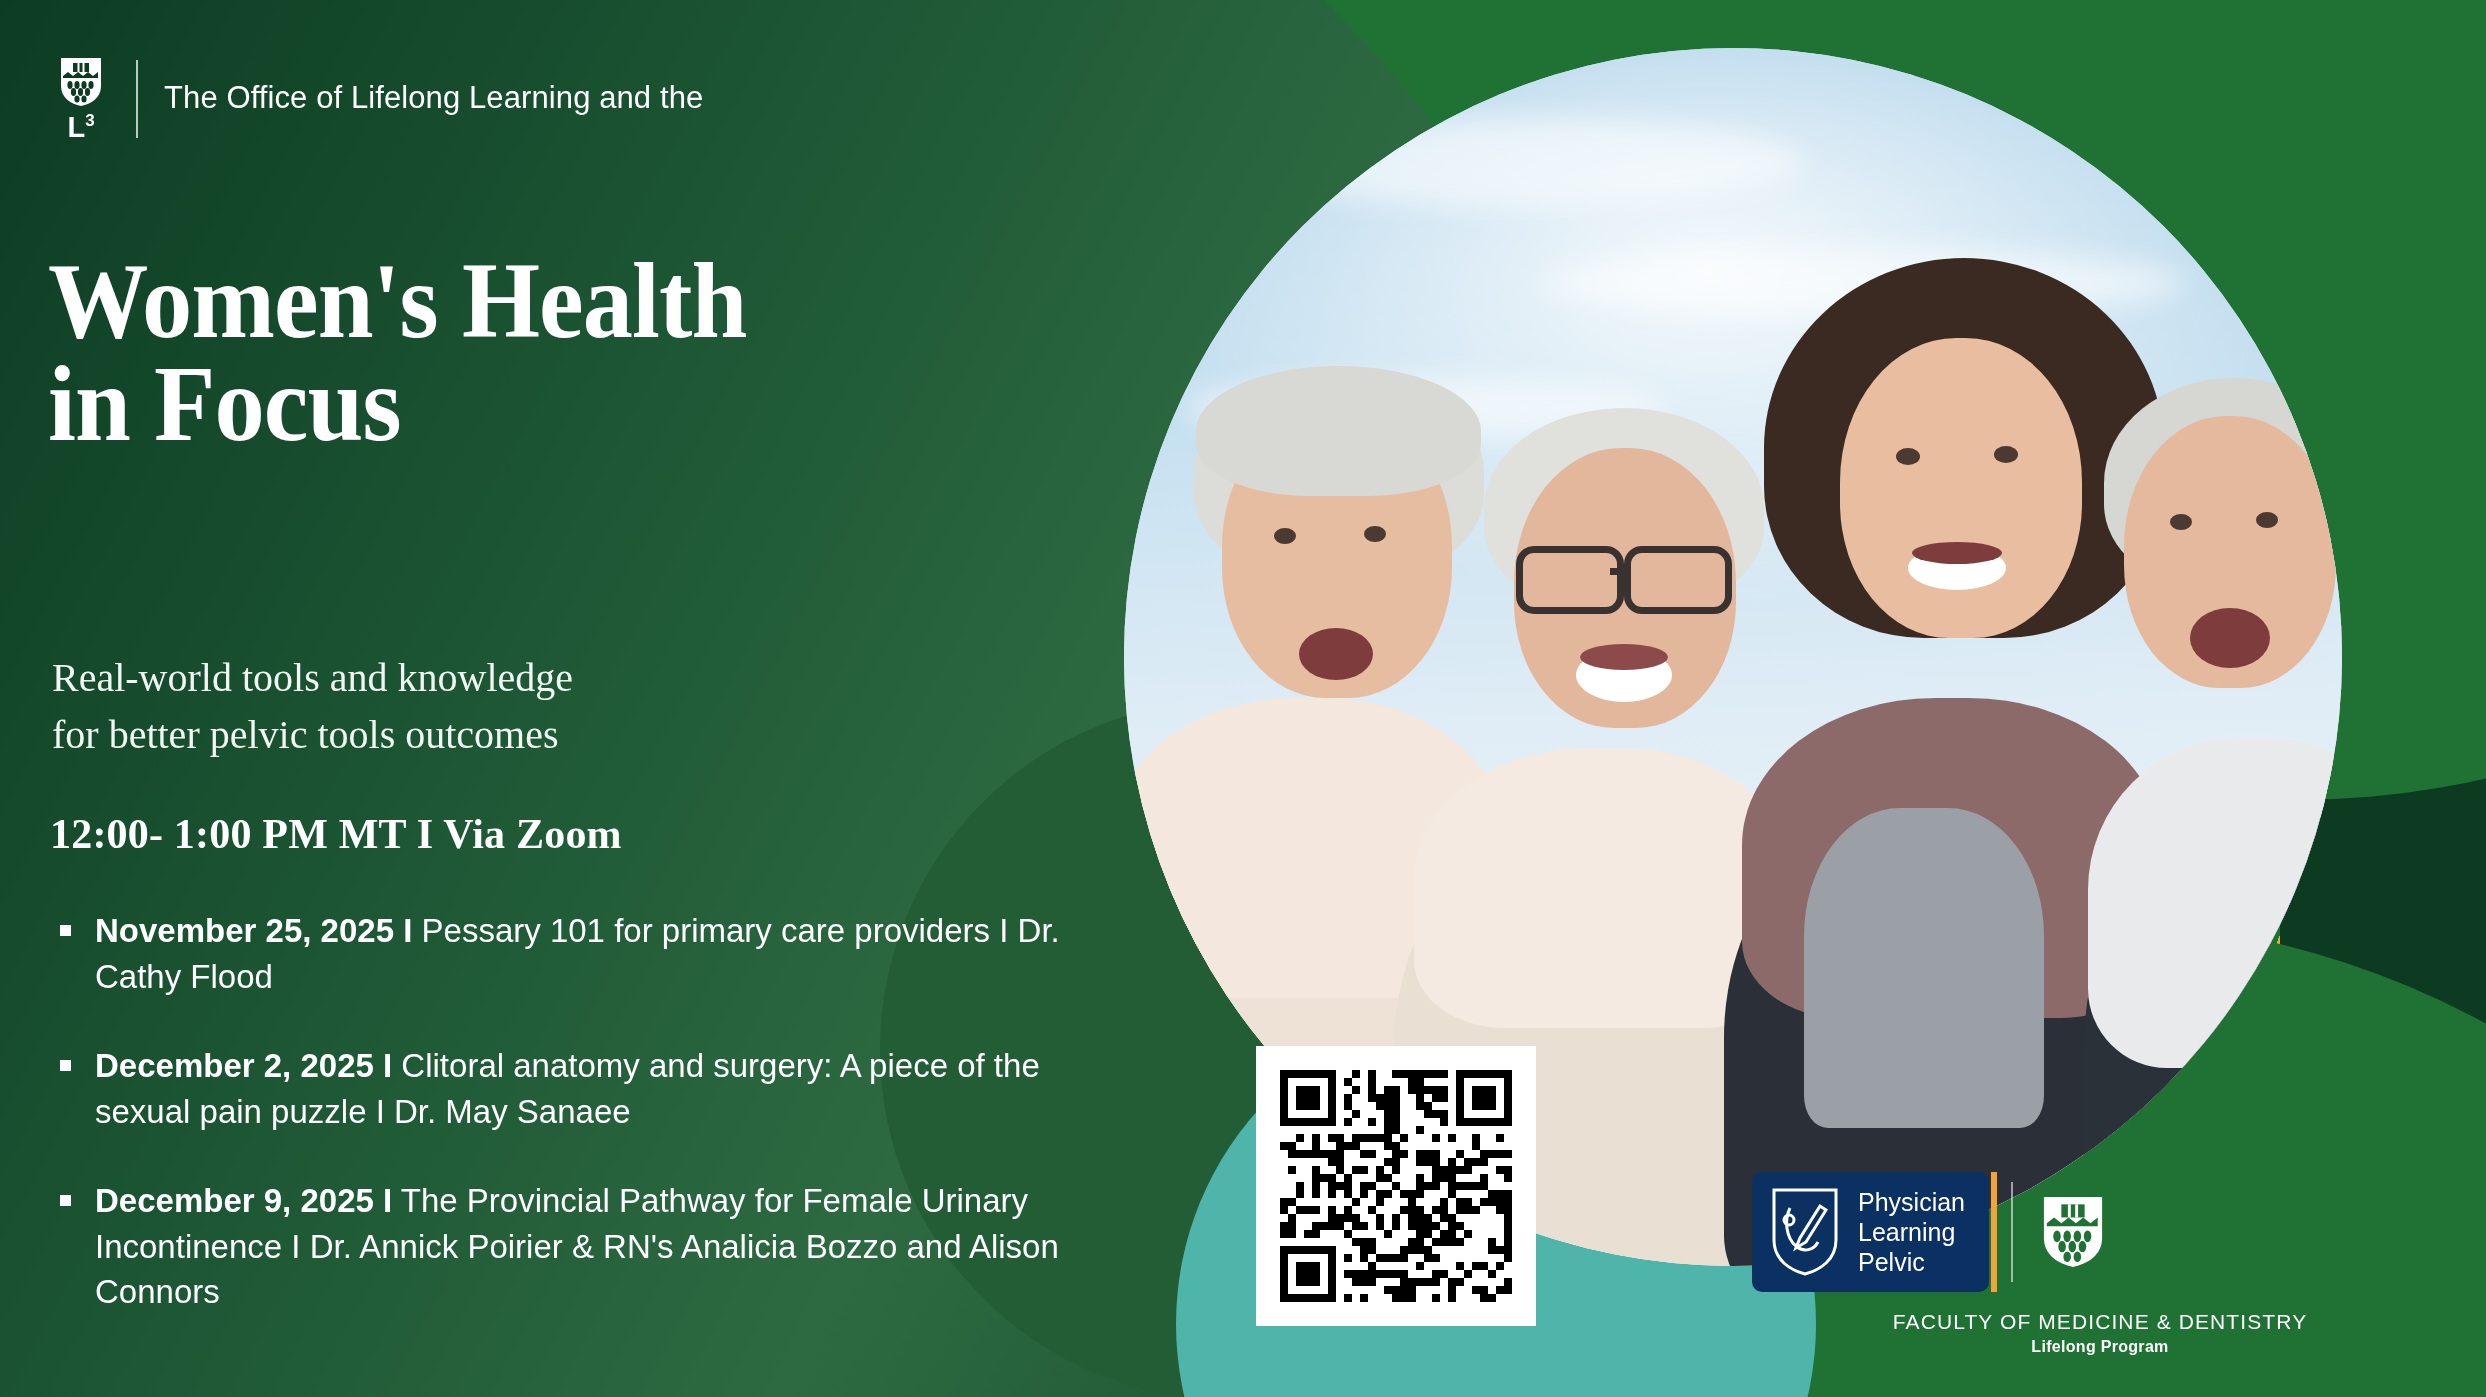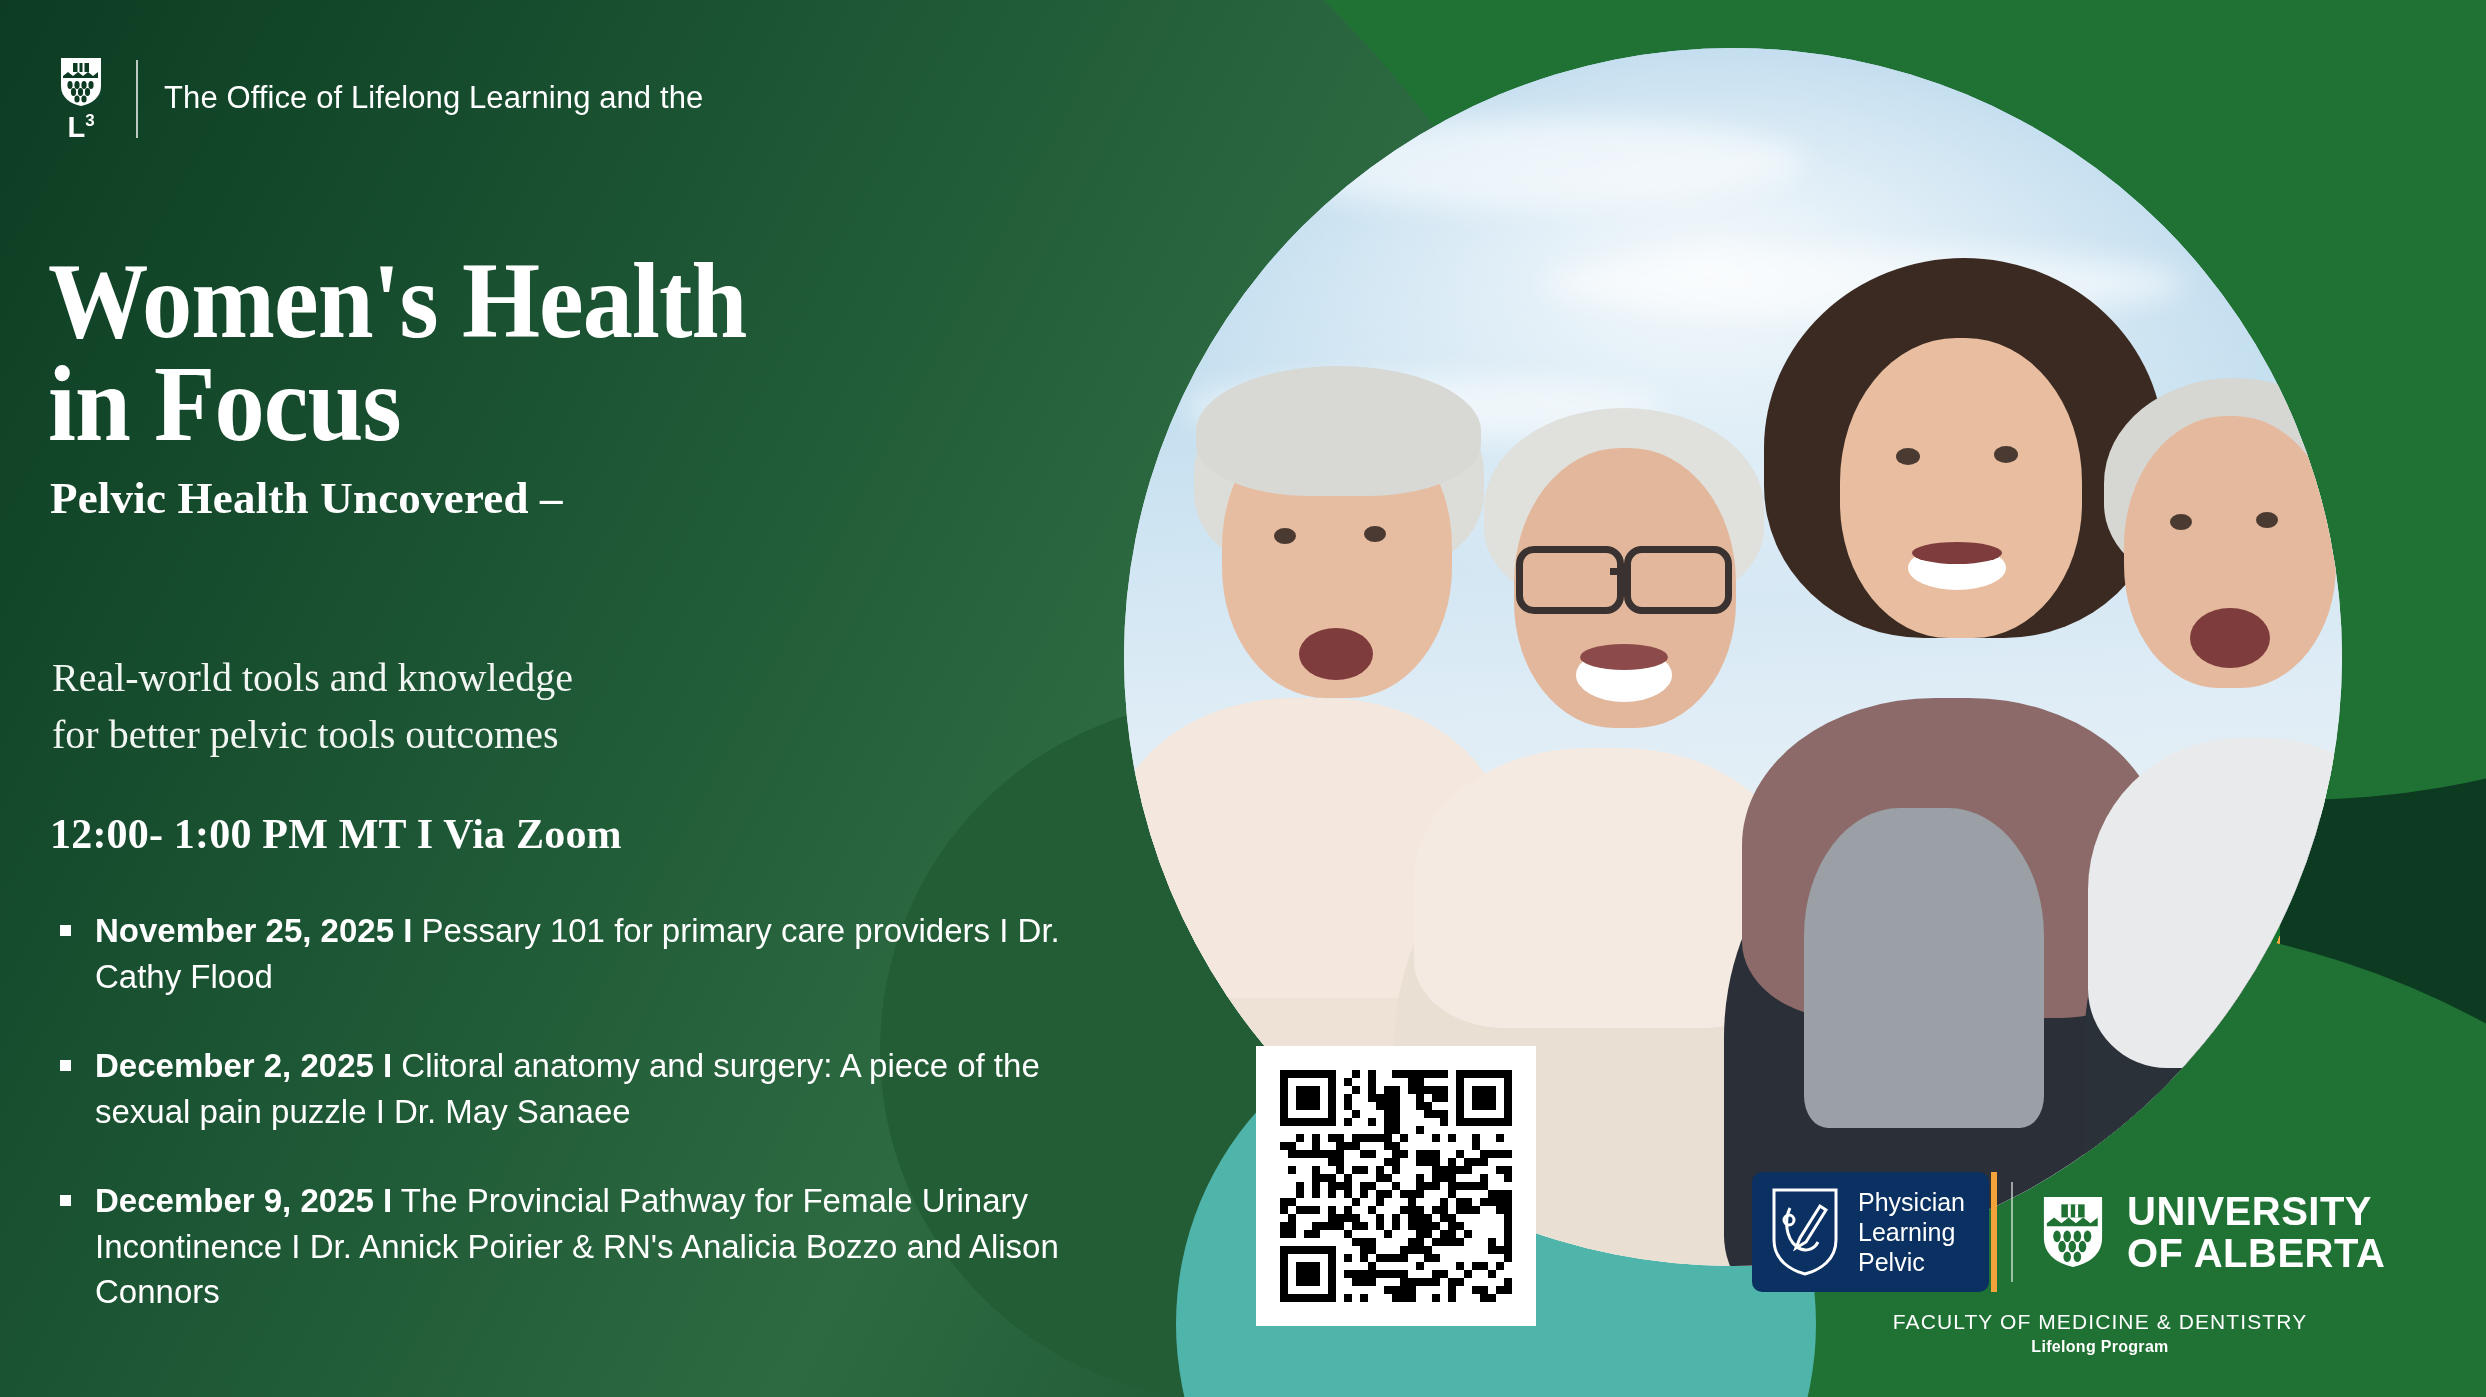--- a/index.html
+++ b/index.html
@@ -487,21 +487,20 @@
       <div class="presenter-lines">
         <div>The Office of Lifelong Learning and the</div>
       </div>
     </div>
 
     <h1 class="title">
       <span class="ln">Women's Health</span>
       <span class="ln">in Focus</span>
     </h1>
 
-    <div class="subtitle-main">Pelvic Health Uncovered –</div>
 
     <div class="tagline">
       <span class="ln">Real-world tools and knowledge</span>
       <span class="ln">for better pelvic tools outcomes</span>
     </div>
 
     <div class="timeline-row">12:00- 1:00 PM MT I Via Zoom</div>
 
     <div class="sessions">
       <div class="session-item">
@@ -1394,24 +1393,20 @@
             <ellipse cx="18" cy="29" rx="2.6" ry="4"></ellipse>
           <ellipse cx="25" cy="29" rx="2.6" ry="4"></ellipse>
             <ellipse cx="32" cy="29" rx="2.6" ry="4"></ellipse>
           <ellipse cx="14.5" cy="36" rx="2.6" ry="4"></ellipse>
             <ellipse cx="21.5" cy="36" rx="2.6" ry="4"></ellipse>
           <ellipse cx="28.5" cy="36" rx="2.6" ry="4"></ellipse>
           <ellipse cx="18" cy="43" rx="2.6" ry="3.6"></ellipse>
             <ellipse cx="25" cy="43" rx="2.6" ry="3.6"></ellipse>
         </g>
       </svg>
-      <div class="ua-words">
-        <span>UNIVERSITY</span>
-        <span>OF ALBERTA</span>
-      </div>
     </div>
   </div>
 
   <div class="faculty-line">
     <span class="fac">FACULTY OF MEDICINE &amp; DENTISTRY</span>
     <span class="lll">Lifelong Program</span>
   </div>
 
 </div>
 

